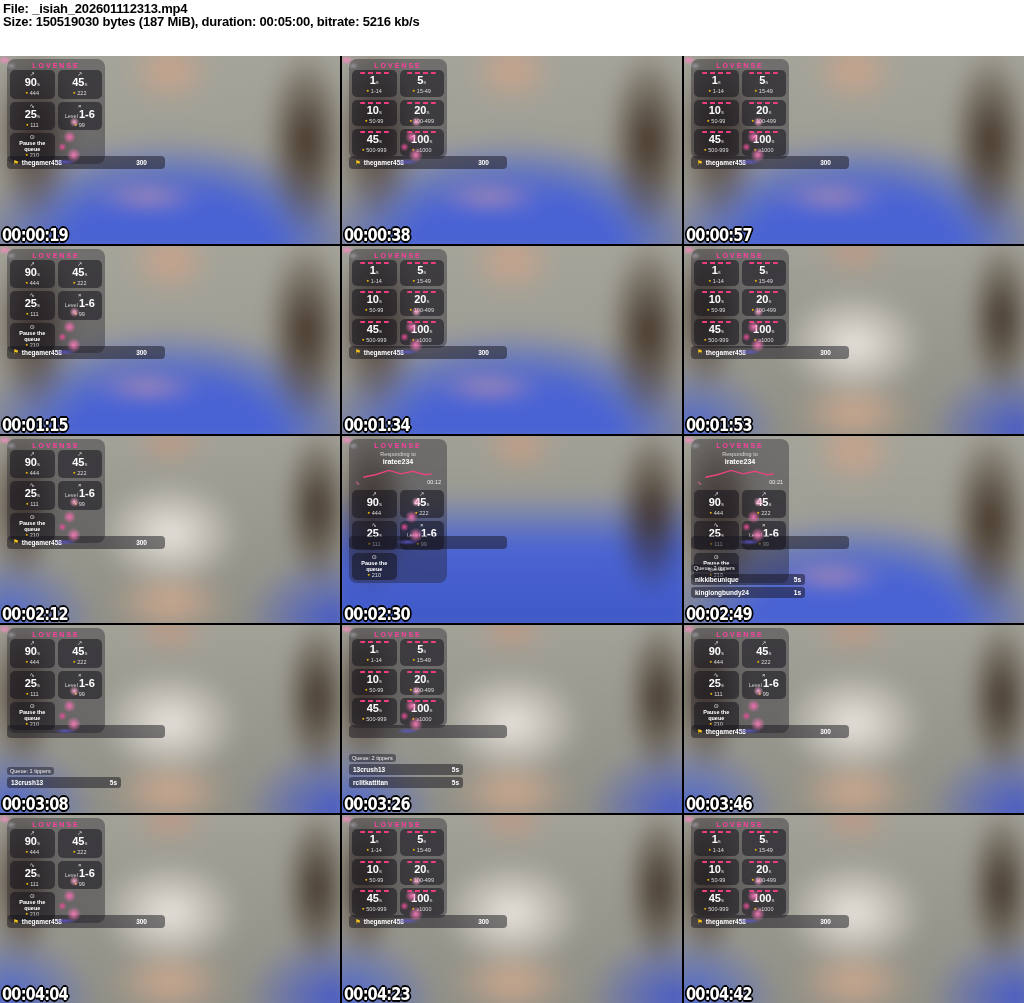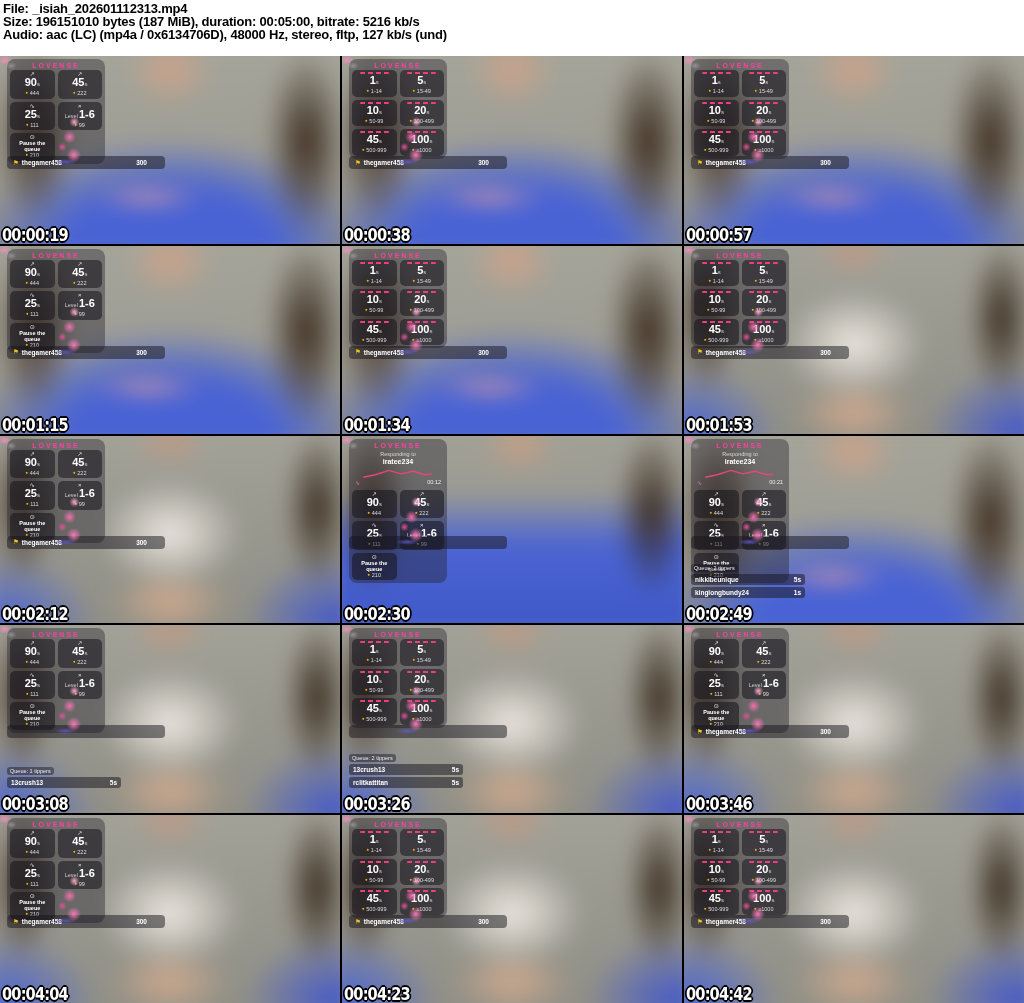--- a/index.html
+++ b/index.html
@@ -98,22 +98,21 @@
       font-size:17px;line-height:18px;color:#fff;letter-spacing:-1px;
       transform:scaleX(.86);transform-origin:0 100%;
       text-shadow:2px 0 #000,-2px 0 #000,0 2px #000,0 -2px #000,
                   1px 1px #000,-1px -1px #000,1px -1px #000,-1px 1px #000;}
 </style>
 </head>
 <body>
 
 <div class="header">
   <div class="hline">File: _isiah_202601112313.mp4</div>
-  <div class="hline">Size: 196151010 bytes (187 MiB), duration: 00:05:00, bitrate: 5216 kb/s</div>
-  <div class="hline">Audio: aac (LC) (mp4a / 0x6134706D), 48000 Hz, stereo, fltp, 127 kb/s (und)</div>
+  <div class="hline">Size: 150519030 bytes (187 MiB), duration: 00:05:00, bitrate: 5216 kb/s</div>
 </div>
 
 <div class="grid">
   <div class="cell">
     <div class="scene scene-a"></div>
     <div class="corner-tag"></div>
     <div class="panel">
       <div class="lov-title">LOVENSE</div>
 
       <div class="chips">

